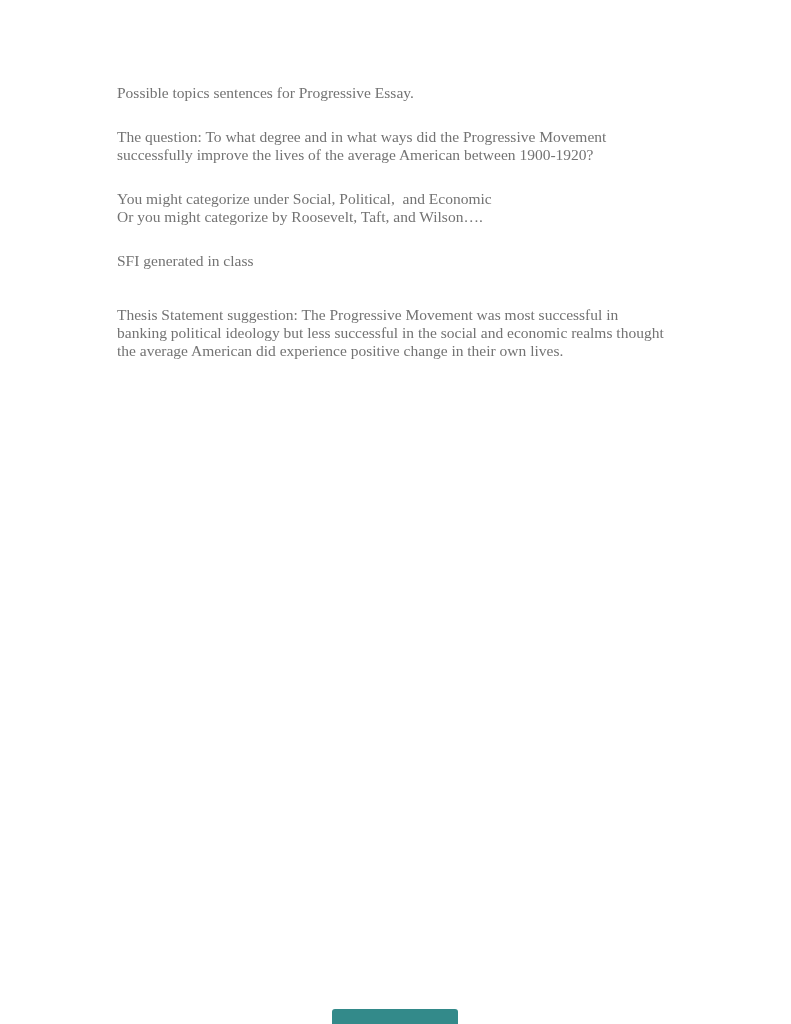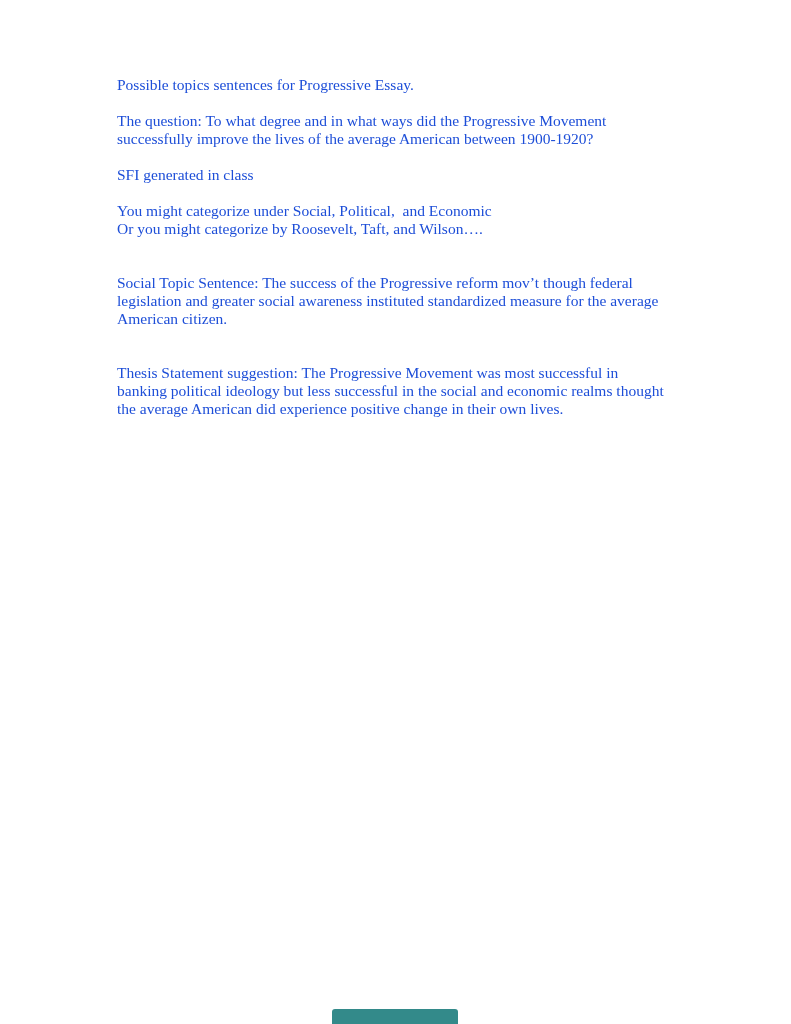--- a/index.html
+++ b/index.html
@@ -12,55 +12,52 @@
     width: 791px;
     height: 1024px;
     background: #ffffff;
     overflow: hidden;
     font-family: "Liberation Serif", "DejaVu Serif", serif;
     color: #000000;
   }
   .content {
     position: absolute;
     left: 117px;
-    top: 76px;
+    top: 84px;
     width: 662px;
     font-size: 15.5px;
     line-height: 18px;
-    color: #1d4ed8;
+    color: #737373;
   }
   .para {
     margin: 0;
     white-space: pre-wrap; 
   }
-  .gap-1 { margin-top: 18px; }  
+  .gap-1 { margin-top: 26px; }  
   .gap-2 { margin-top: 36px; }  
   .footer-badge {
     position: absolute;
     left: 332px;
     bottom: 0;
     width: 126px;
     height: 15px;
     background: #338a8a;
     border-radius: 3px 3px 0 0;
   }
 </style>
 </head>
 <body>
 
 <div class="page">
   <div class="content">
     <p class="para">Possible topics sentences for Progressive Essay.</p>
     <p class="para gap-1">The question: To what degree and in what ways did the Progressive Movement
 successfully improve the lives of the average American between 1900-1920?</p>
-    <p class="para gap-1">SFI generated in class</p>
     <p class="para gap-1">You might categorize under Social, Political,  and Economic
 Or you might categorize by Roosevelt, Taft, and Wilson….</p>
-    <p class="para gap-2">Social Topic Sentence: The success of the Progressive reform mov’t though federal
-legislation and greater social awareness instituted standardized measure for the average
-American citizen.</p>
+    <p class="para gap-1">SFI generated in class</p>
     <p class="para gap-2">Thesis Statement suggestion: The Progressive Movement was most successful in
 banking political ideology but less successful in the social and economic realms thought
 the average American did experience positive change in their own lives.</p>
   </div>
 
   <div class="footer-badge"></div>
 </div>
 
 </body></html>

